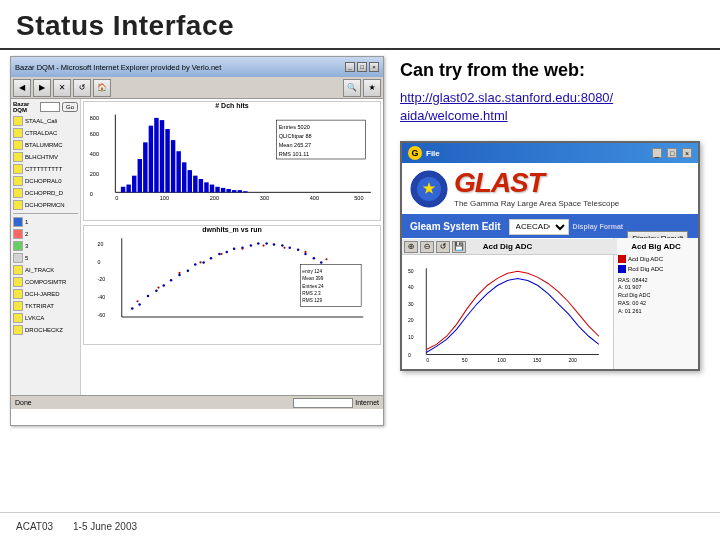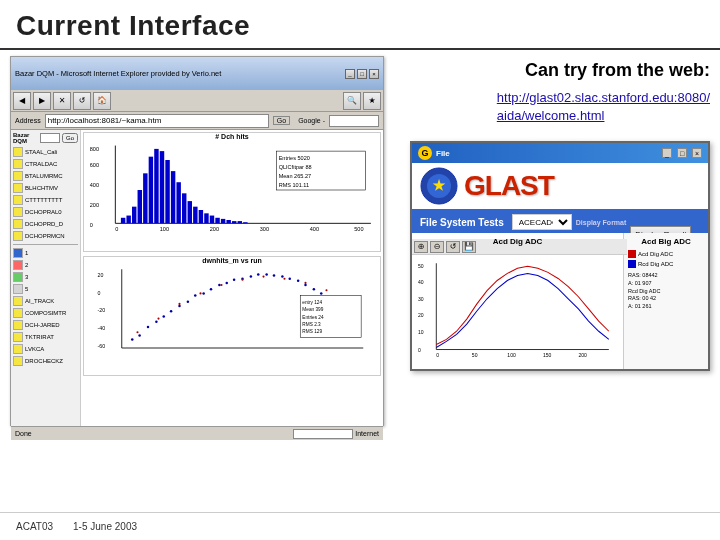--- a/index.html
+++ b/index.html
@@ -48,21 +48,21 @@
       width: 100%;
       height: 370px;
       border: 1px solid #999;
       background: #fff;
       position: relative;
       box-shadow: 1px 1px 3px rgba(0,0,0,0.3);
     }
 
     .browser-titlebar {
       background: linear-gradient(to bottom, #c8d8f0, #8fafd8);
-      height: 33px;
+      height: 20px;
       display: flex;
       align-items: center;
       justify-content: space-between;
       padding: 0 4px;
       font-size: 8px;
       color: #000;
     }
 
     .browser-titlebar-text {
       font-size: 7.5px;
@@ -220,21 +220,20 @@
       background: #fff;
     }
 
     
     .right-section {
       width: 330px;
       height: 100%;
       padding: 10px 10px 0 10px;
       display: flex;
       flex-direction: column;
-      align-items: flex-end;
     }
 
     .can-try-text {
       font-size: 18px;
       font-weight: bold;
       color: #000;
       margin-bottom: 8px;
     }
 
     .url-text {
@@ -270,20 +269,21 @@
       padding: 4px 8px;
       display: flex;
       align-items: center;
       gap: 6px;
       border-bottom: 2px solid #3366cc;
     }
 
     .glast-logo-text {
       font-size: 28px;
       font-weight: 900;
+      font-style: italic;
       color: #cc2200;
       letter-spacing: -1px;
       text-shadow: 1px 1px 2px rgba(0,0,0,0.3);
     }
 
     .glast-subtitle {
       font-size: 8px;
       color: #333;
       line-height: 1.3;
     }
@@ -399,21 +399,21 @@
       font-size: 10px;
       color: #333;
       display: flex;
       gap: 20px;
     }
   </style>
 </head>
 <body>
 
 <div class="header">
-  <h1 class="header-title">Current Interface</h1>
+  <h1 class="header-title">Status Interface</h1>
 </div>
 
 <div class="main-content">
 
   <div class="browser-section">
     <div class="browser-window">
 
       <div class="browser-titlebar">
         <span class="browser-titlebar-text">Bazar DQM - Microsoft Internet Explorer provided by Verio.net</span>
         <div class="browser-controls">
@@ -428,27 +428,20 @@
         <div class="toolbar-btn">◀</div>
         <div class="toolbar-btn">▶</div>
         <div class="toolbar-btn">✕</div>
         <div class="toolbar-btn">↺</div>
         <div class="toolbar-btn">🏠</div>
         <div style="flex:1"></div>
         <div class="toolbar-btn">🔍</div>
         <div class="toolbar-btn">★</div>
       </div>
 
-      <div class="browser-addressbar">
-        <span style="font-size:7px;">Address</span>
-        <input class="address-field" readonly="" style="flex: 1 1 0%;" value="http://localhost:8081/~kama.htm">
-        <span style="font-size:7px; padding: 0 3px; background:#d4d0c8; border:1px solid #888; cursor:pointer;">Go</span>
-        <span style="font-size:7px;margin-left:4px;">Google -</span>
-        <input style="width: 50px; height: 12px; font-size: 7px; border: 1px solid rgb(136, 136, 136);">
-      </div>
 
       <div class="browser-body">
 
         <div class="browser-sidebar">
           <div style="font-size:6px;font-weight:bold;margin-bottom:2px;display:flex;align-items:center;gap:2px;">
             <span>Bazar DQM</span>
             <input style="width: 20px; height: 10px; font-size: 6px; border: 1px solid rgb(136, 136, 136);">
             <button style="height:10px;font-size:6px;padding:0 2px;cursor:pointer;">Go</button>
           </div>
           <div class="sidebar-item">
@@ -677,25 +670,26 @@
 
         <div style="width:38px;height:38px;position:relative;flex-shrink:0;">
           <svg viewBox="0 0 38 38" width="38" height="38">
             <circle cx="19" cy="19" r="18" fill="#2244aa" stroke="#1133aa" stroke-width="1"></circle>
             <circle cx="19" cy="19" r="12" fill="#4488ff" opacity="0.5"></circle>
             <text x="19" y="23" text-anchor="middle" font-size="14" fill="#ffdd00" font-weight="bold">★</text>
           </svg>
         </div>
         <div>
           <div class="glast-logo-text">GLAST</div>
+          <div class="glast-subtitle">The Gamma Ray Large Area Space Telescope</div>
         </div>
       </div>
 
       <div class="gleam-bar">
-        <span>File System Tests</span>
+        <span>Gleam System Edit</span>
         <div class="gleam-controls">
           <select class="gleam-select">
             <option>ACECADC</option>
           </select>
           <span style="font-size:7px;color:#cce;">Display Format</span>
           <button class="gleam-btn">Display Result</button>
         </div>
       </div>
 
       <div class="glast-chart-area">

